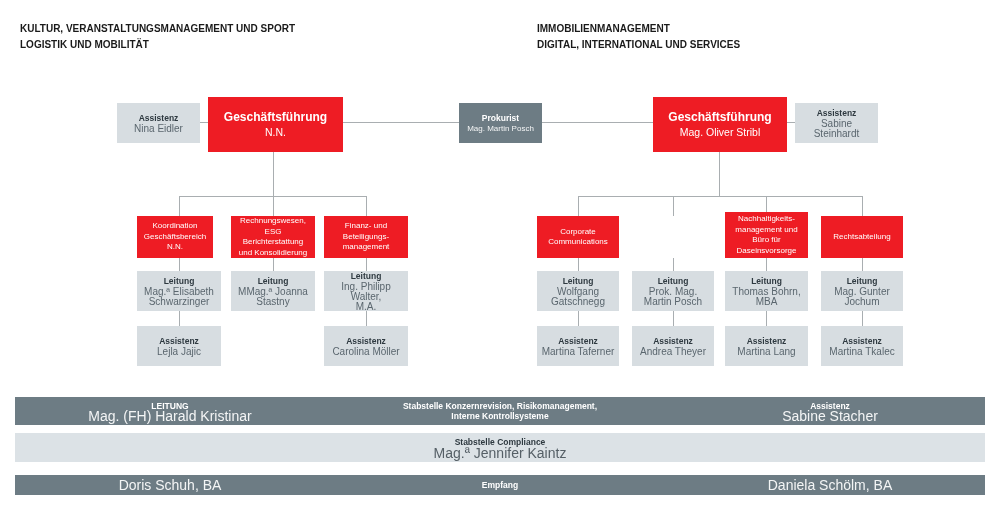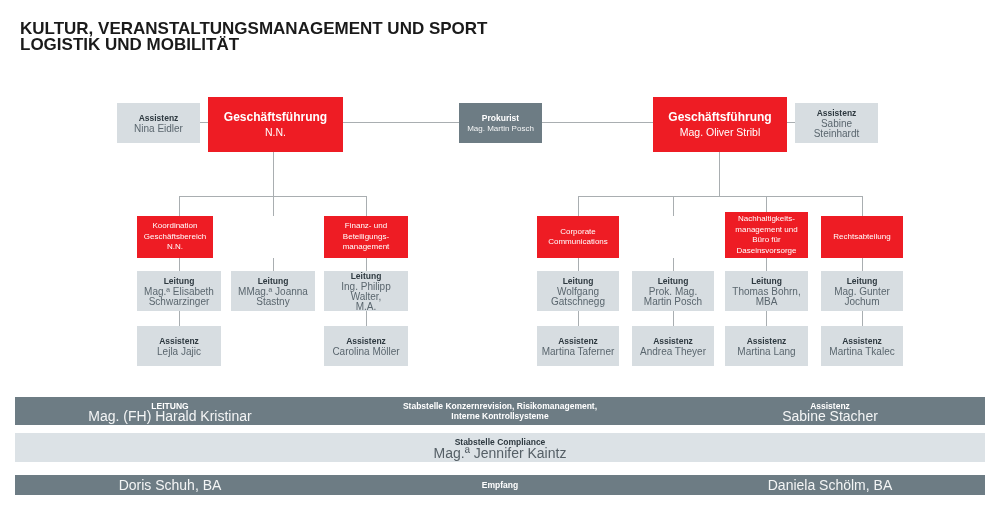--- a/index.html
+++ b/index.html
@@ -1,20 +1,20 @@
 <!DOCTYPE html>
 <html style="--red: #EE1C24; --dark_slate: #6D7C84; --light_gray: #D7DDE1; --bar_light: #DCE2E6; --line: #A9AEB1;"><head>
 <meta charset="utf-8">
 <style>
   html,body{margin:0;padding:0;background:#fff;}
   #stage{
     position:relative;width:1000px;height:521px;background:#fff;overflow:hidden;
     font-family:"Liberation Sans",sans-serif;color:#222;
   }
-  .hdr{position:absolute;font-size:17px;font-weight:bold;line-height:16px;color:#1a1a1a;white-space:pre-line;}
+  .hdr{position:absolute;font-size:10px;font-weight:bold;line-height:16px;color:#1a1a1a;white-space:pre-line;}
   .hl{position:absolute;height:1px;background:var(--line);}
   .vl{position:absolute;width:1px;background:var(--line);}
   .box{
     position:absolute;display:flex;flex-direction:column;justify-content:center;align-items:center;
     text-align:center;box-sizing:border-box;padding:2px 3px;
   }
   .box .role{font-weight:bold;white-space:pre-line;}
   .box .name{white-space:pre-line;}
   .light{background:var(--light_gray);}
   .light .role{color:#2e3940;font-size:8.5px;line-height:11px;}
@@ -37,20 +37,22 @@
   .bar.lightbar .brole{color:#2e3940;}
   .bar.lightbar .bname{color:#555f66;}
 </style>
 </head>
 <body>
 
 <div id="stage">
 
   <div class="hdr" style="left:20px;top:21px;">KULTUR, VERANSTALTUNGSMANAGEMENT UND SPORT
 LOGISTIK UND MOBILITÄT</div>
+  <div class="hdr" style="left:537px;top:21px;">IMMOBILIENMANAGEMENT
+DIGITAL, INTERNATIONAL UND SERVICES</div>
 
   <div class="hl" style="left:160px;top:122px;width:676px;"></div>
   <div class="vl" style="left:273px;top:152px;height:44px;"></div>
   <div class="hl" style="left:179px;top:196px;width:188px;"></div>
   <div class="vl" style="left:179px;top:196px;height:20px;"></div>
   <div class="vl" style="left:273px;top:196px;height:20px;"></div>
   <div class="vl" style="left:366px;top:196px;height:20px;"></div>
   <div class="vl" style="left:179px;top:258px;height:13px;"></div>
   <div class="vl" style="left:273px;top:258px;height:13px;"></div>
   <div class="vl" style="left:366px;top:258px;height:13px;"></div>
@@ -89,20 +91,23 @@
     <div class="name">Mag. Oliver Stribl</div>
   </div>
   <div class="box light" style="left:795px;top:103px;width:83px;height:40px;">
     <div class="role">Assistenz</div>
     <div class="name">Sabine Steinhardt</div>
   </div>
 
   <div class="box red dept" style="left:137px;top:216px;width:76px;height:42px;">Koordination
 Geschäftsbereich
 N.N.</div>
+  <div class="box red dept" style="left:231px;top:216px;width:84px;height:42px;">Rechnungswesen,
+ESG Berichterstattung
+und Konsolidierung</div>
   <div class="box red dept" style="left:324px;top:216px;width:84px;height:42px;">Finanz- und
 Beteiligungs-
 management</div>
 
   <div class="box light" style="left:137px;top:271px;width:84px;height:40px;">
     <div class="role">Leitung</div>
     <div class="name">Mag.ª Elisabeth
 Schwarzinger</div>
   </div>
   <div class="box light" style="left:231px;top:271px;width:84px;height:40px;">

